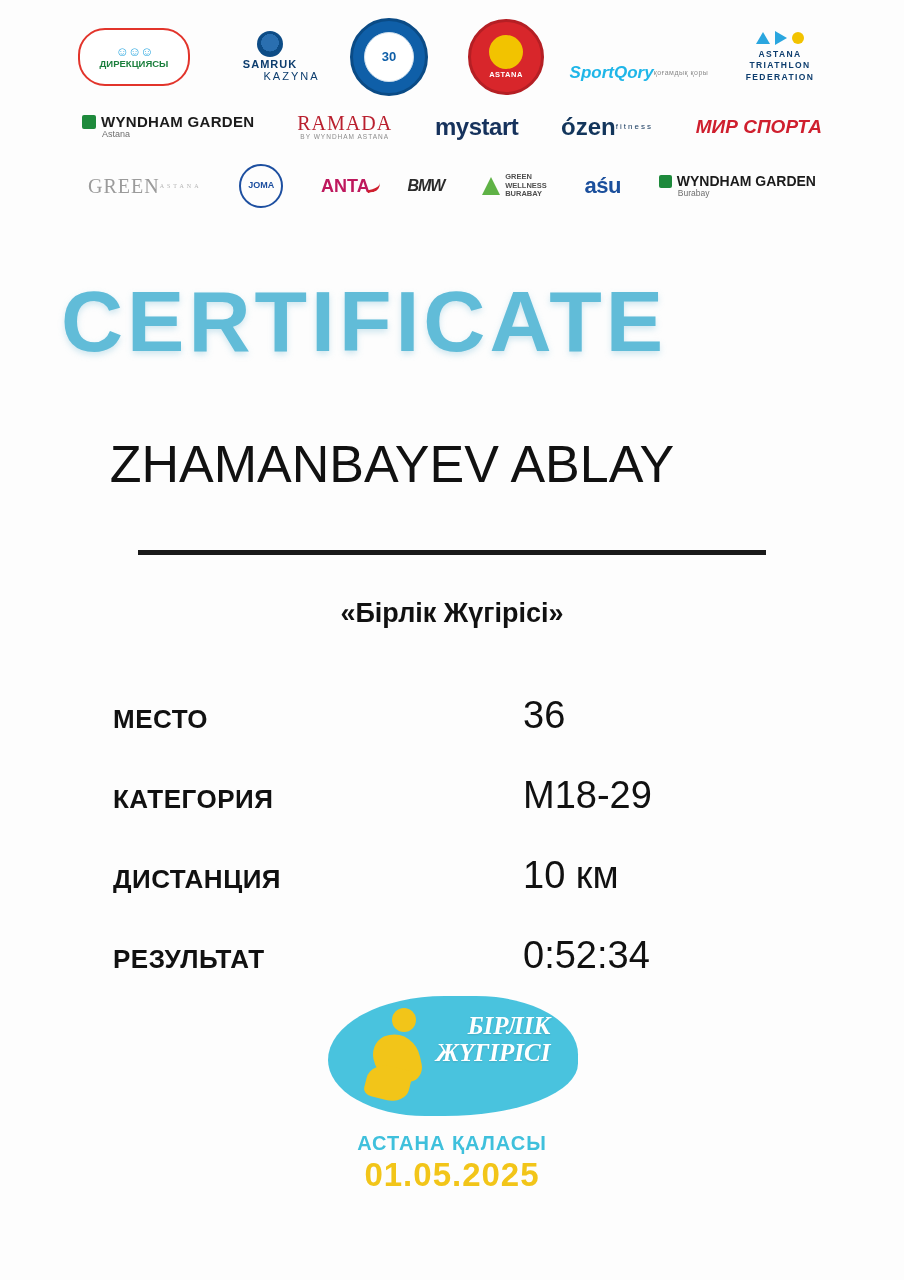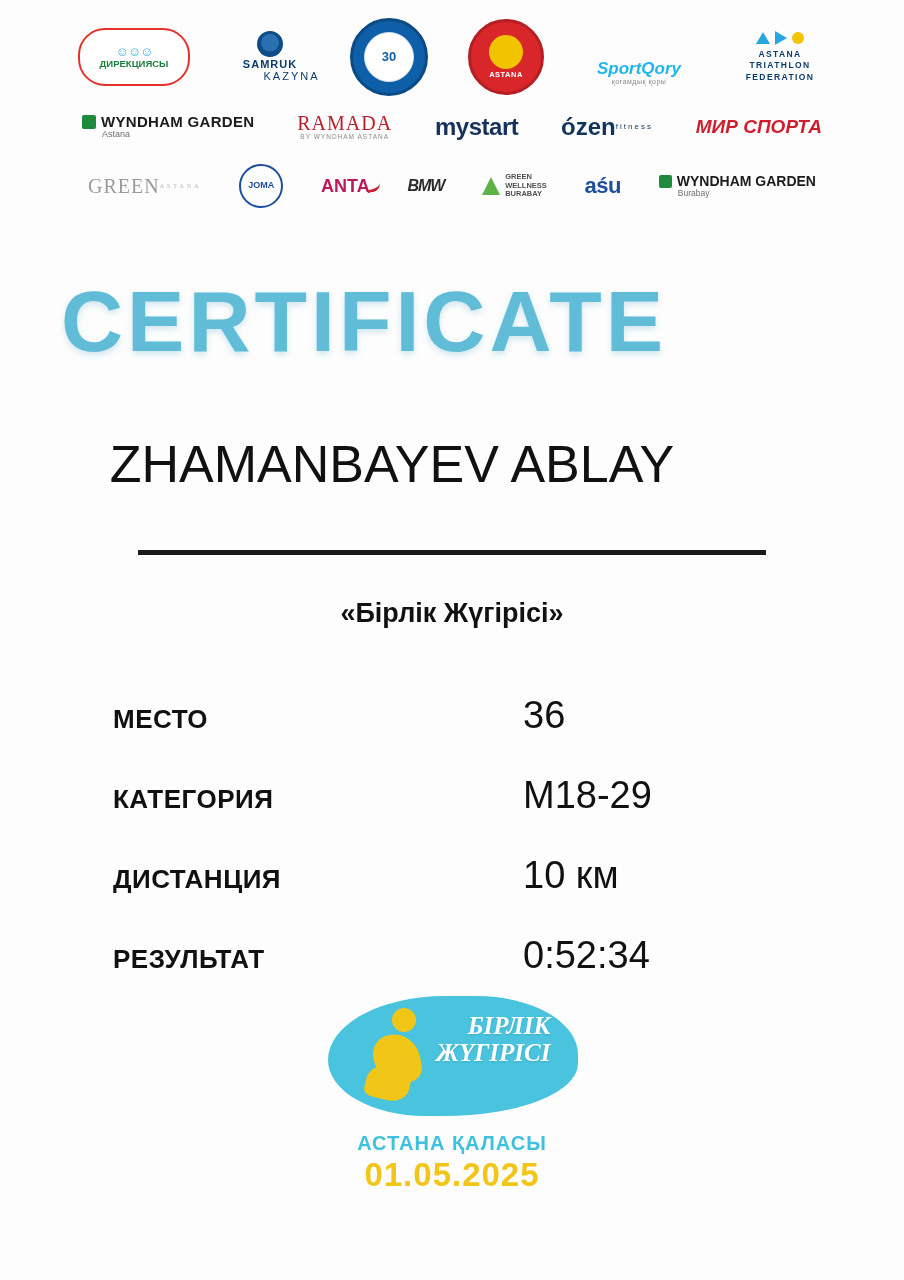--- a/index.html
+++ b/index.html
@@ -98,21 +98,21 @@
     background: #d8262b;
     border: 3px solid #b51f24;
     display:flex; flex-direction: column; align-items:center; justify-content:center;
   }
   .lg-astana .crest {
     width: 34px; height: 34px; border-radius: 50%;
     background: #f2c300;
     margin-bottom: 2px;
   }
   .lg-astana .nm { font-size: 7.5px; color: #fff; font-weight: bold; letter-spacing: .5px;}
-  .lg-sportqory { width: 110px; display:flex; flex-direction:column; align-items:center;margin-top:32px;}
+  .lg-sportqory { width: 110px; display:flex; flex-direction:row; align-items:center;margin-top:32px;}
   .lg-sportqory .sq-top {
     font-size: 17px; font-weight: bold; color: #1fb6e8; font-style: italic;
   }
   .lg-sportqory .sq-sub { font-size: 7px; color: #8a8a8a; letter-spacing: .5px;}
   .lg-atf { width: 92px; display:flex; flex-direction:column; align-items:center; }
   .lg-atf .tri {
     display:flex; gap:5px; align-items:center; margin-bottom:4px;
   }
   .lg-atf .t-a { width:0;height:0;border-left:7px solid transparent;border-right:7px solid transparent;border-bottom:12px solid #2aa6df;}
   .lg-atf .t-b { width:0;height:0;border-top:7px solid transparent;border-bottom:7px solid transparent;border-left:12px solid #2aa6df;}

